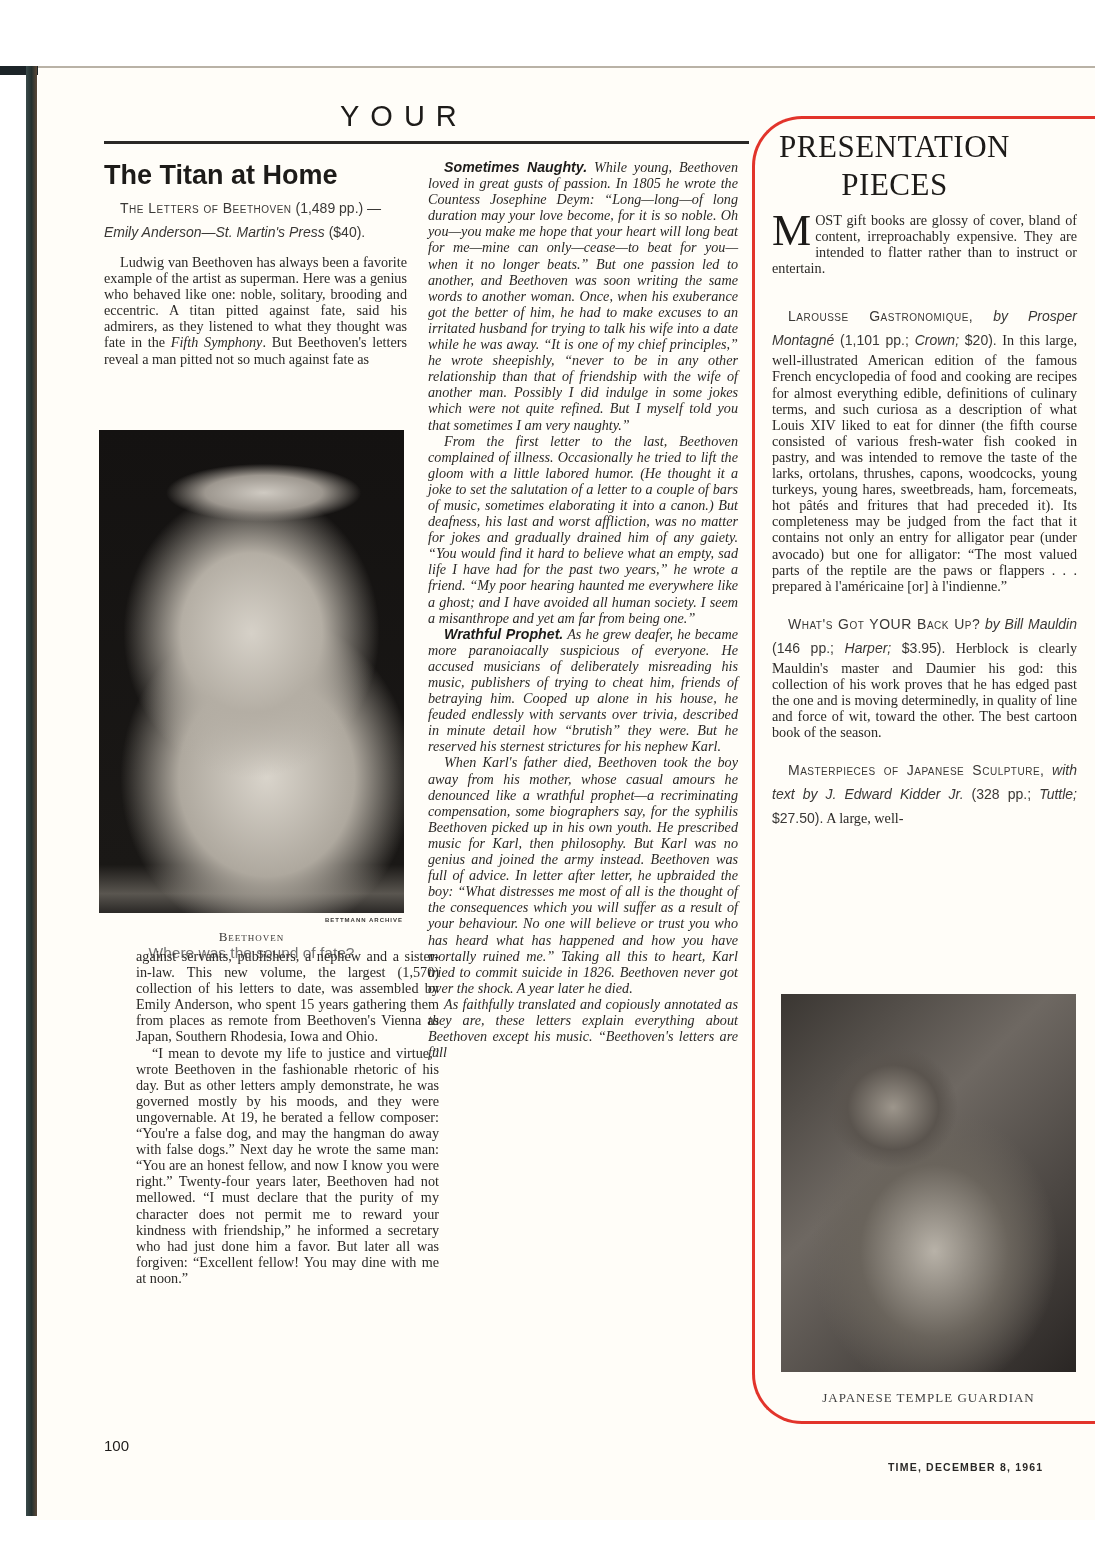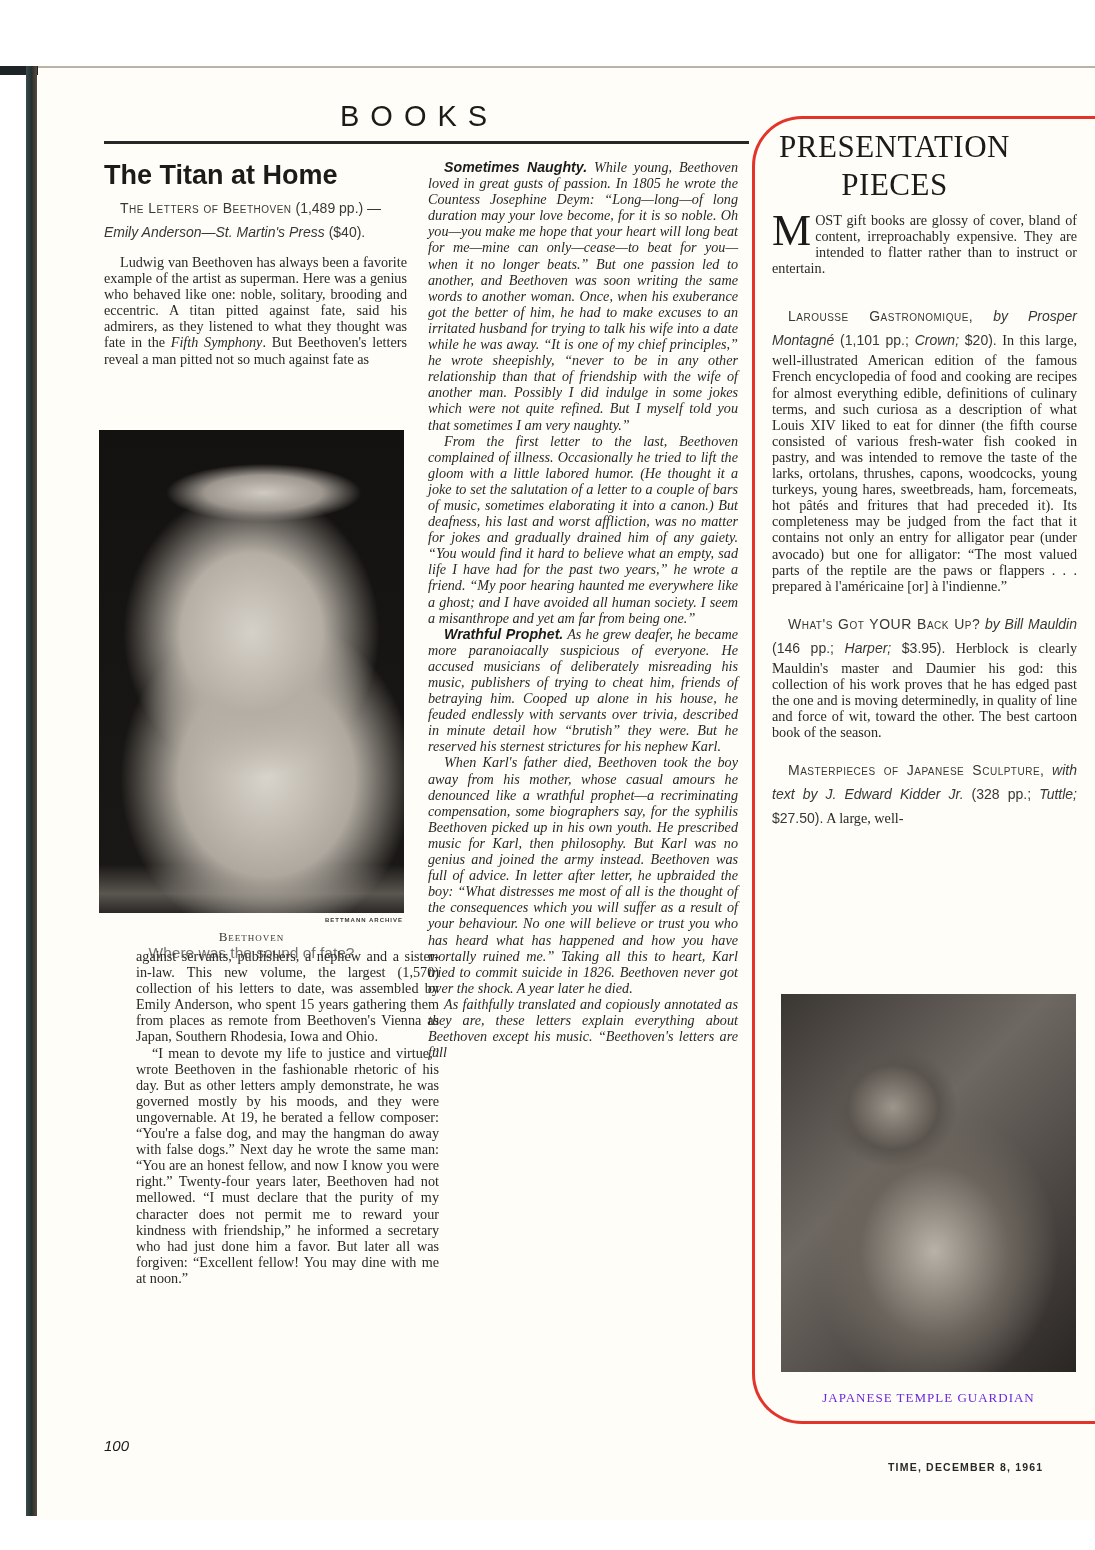--- a/index.html
+++ b/index.html
@@ -84,43 +84,43 @@
   .sidebar-title {
     position: absolute; left: 742px; top: 128px; width: 305px; text-align: center;
     font-family: "Liberation Serif", "DejaVu Serif", serif; font-size: 31px; line-height: 38px;
     letter-spacing: 0.5px; color: #1d1b19;
   }
   .dropcap {
     float: left; font-size: 44px; line-height: 34px; margin: 2px 4px 0 0; color: #1d1b19;
   }
   .guardian-caption {
     position: absolute; left: 781px; top: 1390px; width: 295px; text-align: center;
-    font-size: 13px; letter-spacing: 1px; color: #6d28d9;
+    font-size: 13px; letter-spacing: 1px; color: #404040;
   }
   .page-number {
     position: absolute; left: 104px; top: 1437px;
-    font-family: "Liberation Sans", "DejaVu Sans", sans-serif; font-size: 15px; color: #1d1b19; font-style: italic;
+    font-family: "Liberation Sans", "DejaVu Sans", sans-serif; font-size: 15px; color: #1d1b19;
   }
   .footer-date {
     position: absolute; left: 888px; top: 1441px;
     font-family: "Liberation Sans", "DejaVu Sans", sans-serif; font-size: 10.5px; font-weight: 700;
     letter-spacing: 1.2px; color: #2a2826; margin-top: 20px;
   }
 </style>
 </head>
 <body>
 
 <div class="binding">
   <div class="bar-top"></div>
   <div class="spine"></div>
 </div>
 
 <div class="page"></div>
 
-<div class="section-title">BOOKS</div>
+<div class="section-title">YOUR</div>
 <div class="section-rule"></div>
 
 <h1 class="headline">The Titan at Home</h1>
 
 <div class="col col1" style="top:196px;">
   <div class="byline" style="text-indent:16px;">
     <span class="smallcaps">The Letters of Beethoven</span>
     <span>(1,489 pp.)</span>
     <span class="ital">—Emily Anderson—St. Martin's Press</span>
     <span>($40).</span>

